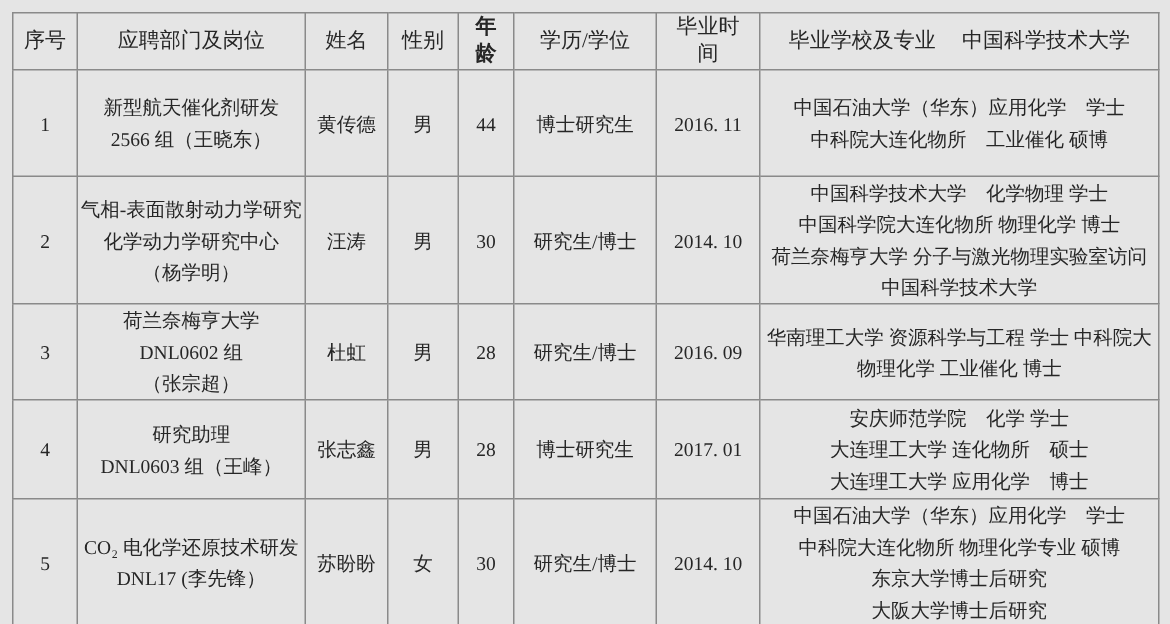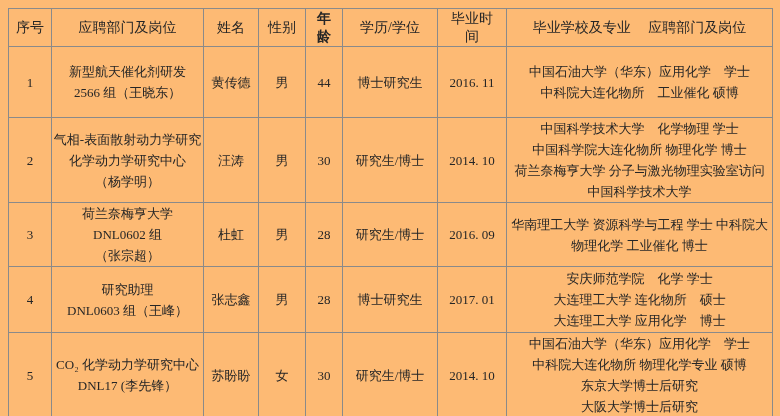--- a/index.html
+++ b/index.html
@@ -4,21 +4,21 @@
 <style>
   * { margin: 0; padding: 0; box-sizing: border-box; }
   body {
     background: #ffffff;
     font-family: "Liberation Serif", "DejaVu Serif", serif;
   }
   .page {
     position: relative;
     width: 780px;
     height: 416px;
-    background: #fdba74;
+    background: #e5e5e5;
     overflow: hidden;
     color: #262626;
   }
   table.recruit {
     position: absolute;
     left: 8px;
     top: 8px;
     border-collapse: collapse;
     table-layout: fixed;
     width: 764px;
@@ -77,21 +77,21 @@
 
     <tbody>
         <tr class="hdr">
       <th>序号</th>
       <th>应聘部门及岗位</th>
       <th>姓名</th>
       <th>性别</th>
       <th><span class="wrap-narrow">年龄</span></th>
       <th>学历/学位</th>
       <th><span class="wrap-grad">毕业时间</span></th>
-      <th>毕业学校及专业　 应聘部门及岗位</th>
+      <th>毕业学校及专业　 中国科学技术大学</th>
     </tr>
 
     <tr class="r1">
       <td>1</td>
       <td>
         <div class="cell-line">新型航天催化剂研发</div>
         <div class="cell-line">2566 组（王晓东）</div>
       </td>
       <td>黄传德</td>
       <td>男</td>
@@ -156,21 +156,21 @@
       <td>
         <div class="cell-line">安庆师范学院　化学 学士</div>
         <div class="cell-line">大连理工大学 连化物所　硕士</div>
         <div class="cell-line">大连理工大学 应用化学　博士</div>
       </td>
     </tr>
 
     <tr class="r5">
       <td>5</td>
       <td>
-        <div class="cell-line">CO₂ 化学动力学研究中心</div>
+        <div class="cell-line">CO₂ 电化学还原技术研发</div>
         <div class="cell-line">DNL17 (李先锋）</div>
       </td>
       <td>苏盼盼</td>
       <td>女</td>
       <td>30</td>
       <td>研究生/博士</td>
       <td>2014. 10</td>
       <td>
         <div class="cell-line">中国石油大学（华东）应用化学　学士</div>
         <div class="cell-line">中科院大连化物所 物理化学专业 硕博</div>

